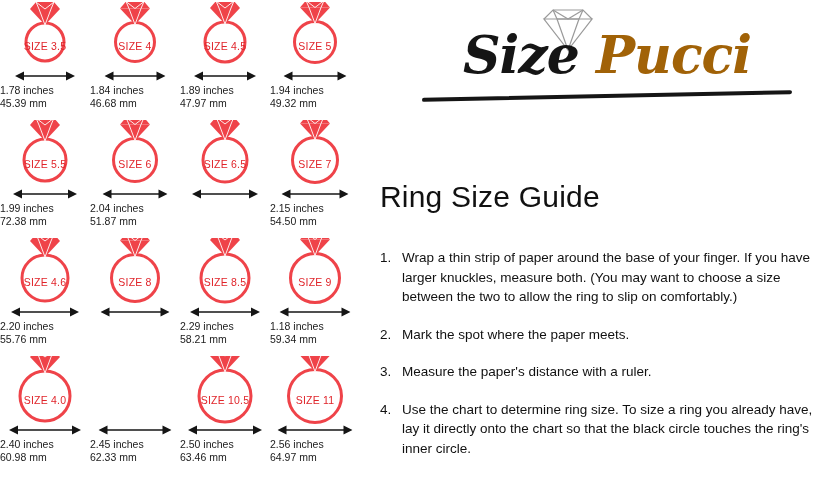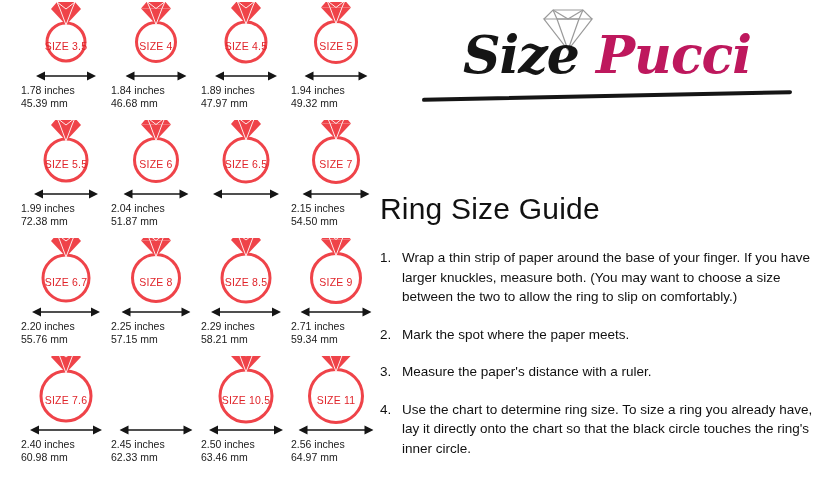--- a/index.html
+++ b/index.html
@@ -20,21 +20,20 @@
     height: 501px;
   }
 
   
   .chart {
     position: absolute;
     left: 0;
     top: 0;
     width: 360px;
     height: 501px;
-    padding-left: 21px;
   }
   .grid {
     display: grid;
     grid-template-columns: repeat(4, 90px);
     grid-template-rows: repeat(4, 118px);
     width: 360px;
   }
   .cell {
     position: relative;
     width: 90px;
@@ -115,36 +114,36 @@
     width: 450px;
     text-align: center;
     font-family: "DejaVu Serif", serif;
     font-style: italic;
     font-size: 52px;
     font-weight: bold;
     white-space: nowrap;
     letter-spacing: -1px;
   }
   .logo-clara { color: #151515; }
-  .logo-pucci { color: #be185d; }
+  .logo-pucci { color: #a16207; }
   .logo-underline {
     position: absolute;
     left: 40px;
     top: 88px;
     width: 370px;
     height: 4px;
     background: #151515;
     transform: skewY(-1.2deg);
     border-radius: 2px;
   }
 
   .guide-title {
     position: absolute;
     left: 8px;
-    top: 192px;
+    top: 180px;
     font-size: 30px;
     color: #111111;
     letter-spacing: 0.2px;
   }
 
   .steps {
     position: absolute;
     left: 8px;
     top: 248px;
     width: 450px;
@@ -425,21 +424,21 @@
               </g>
               <g stroke="#ffffff" stroke-width="0.9" fill="none">
                 <line x1="36" y1="-4" x2="39" y2="3"></line>
                 <line x1="54" y1="-4" x2="51" y2="3"></line>
                 <line x1="39" y1="3" x2="45" y2="19"></line>
                 <line x1="51" y1="3" x2="45" y2="19"></line>
                 <line x1="36" y1="-4" x2="45" y2="3"></line>
                 <line x1="54" y1="-4" x2="45" y2="3"></line>
               </g>
             </svg>
-            <div class="size-label">SIZE 6.7</div>
+            <div class="size-label">SIZE 4.6</div>
           </div>
           <div class="arrow-row">
             <svg class="arrow-svg" width="68" height="12" viewBox="0 0 68 12">
               <line x1="6" y1="6" x2="62" y2="6" stroke="#151515" stroke-width="1.6"></line>
               <polygon points="0,6 9,1.5 9,10.5" fill="#151515"></polygon>
               <polygon points="68,6 59,1.5 59,10.5" fill="#151515"></polygon>
             </svg>
           </div>
           <div class="measures">
             <span class="m-in">2.20 inches</span>
@@ -465,24 +464,20 @@
             </svg>
             <div class="size-label">SIZE 8</div>
           </div>
           <div class="arrow-row">
             <svg class="arrow-svg" width="69" height="12" viewBox="0 0 69 12">
               <line x1="6" y1="6" x2="63" y2="6" stroke="#151515" stroke-width="1.6"></line>
               <polygon points="0,6 9,1.5 9,10.5" fill="#151515"></polygon>
               <polygon points="69,6 60,1.5 60,10.5" fill="#151515"></polygon>
             </svg>
           </div>
-          <div class="measures">
-            <span class="m-in">2.25 inches</span>
-            <span class="m-mm">57.15 mm</span>
-          </div>
         </div>
         <div class="cell">
           <div class="ring-wrap">
             <svg class="ring-svg" width="90" height="70" viewBox="0 0 90 70">
               <circle cx="45" cy="40" r="24" fill="none" stroke="#ef4349" stroke-width="3"></circle>
               <g fill="#ef4349">
                 <polygon points="30,2 60,2 45,18"></polygon>
                 <polygon points="30,2 36,-5 54,-5 60,2"></polygon>
               </g>
               <g stroke="#ffffff" stroke-width="0.9" fill="none">
@@ -528,42 +523,42 @@
             <div class="size-label">SIZE 9</div>
           </div>
           <div class="arrow-row">
             <svg class="arrow-svg" width="71" height="12" viewBox="0 0 71 12">
               <line x1="6" y1="6" x2="65" y2="6" stroke="#151515" stroke-width="1.6"></line>
               <polygon points="0,6 9,1.5 9,10.5" fill="#151515"></polygon>
               <polygon points="71,6 62,1.5 62,10.5" fill="#151515"></polygon>
             </svg>
           </div>
           <div class="measures">
-            <span class="m-in">2.71 inches</span>
+            <span class="m-in">1.18 inches</span>
             <span class="m-mm">59.34 mm</span>
           </div>
         </div>
         <div class="cell">
           <div class="ring-wrap">
             <svg class="ring-svg" width="90" height="70" viewBox="0 0 90 70">
               <circle cx="45" cy="40" r="25" fill="none" stroke="#ef4349" stroke-width="3"></circle>
               <g fill="#ef4349">
                 <polygon points="30,1 60,1 45,17"></polygon>
                 <polygon points="30,1 36,-6 54,-6 60,1"></polygon>
               </g>
               <g stroke="#ffffff" stroke-width="0.9" fill="none">
                 <line x1="36" y1="-6" x2="39" y2="1"></line>
                 <line x1="54" y1="-6" x2="51" y2="1"></line>
                 <line x1="39" y1="1" x2="45" y2="17"></line>
                 <line x1="51" y1="1" x2="45" y2="17"></line>
                 <line x1="36" y1="-6" x2="45" y2="1"></line>
                 <line x1="54" y1="-6" x2="45" y2="1"></line>
               </g>
             </svg>
-            <div class="size-label">SIZE 7.6</div>
+            <div class="size-label">SIZE 4.0</div>
           </div>
           <div class="arrow-row">
             <svg class="arrow-svg" width="72" height="12" viewBox="0 0 72 12">
               <line x1="6" y1="6" x2="66" y2="6" stroke="#151515" stroke-width="1.6"></line>
               <polygon points="0,6 9,1.5 9,10.5" fill="#151515"></polygon>
               <polygon points="72,6 63,1.5 63,10.5" fill="#151515"></polygon>
             </svg>
           </div>
           <div class="measures">
             <span class="m-in">2.40 inches</span>

